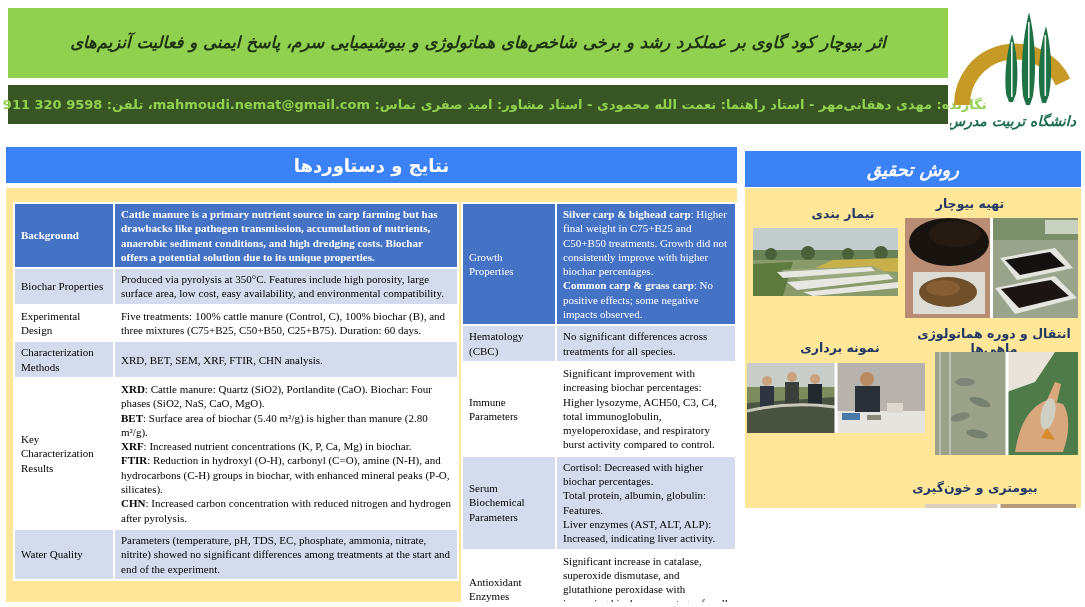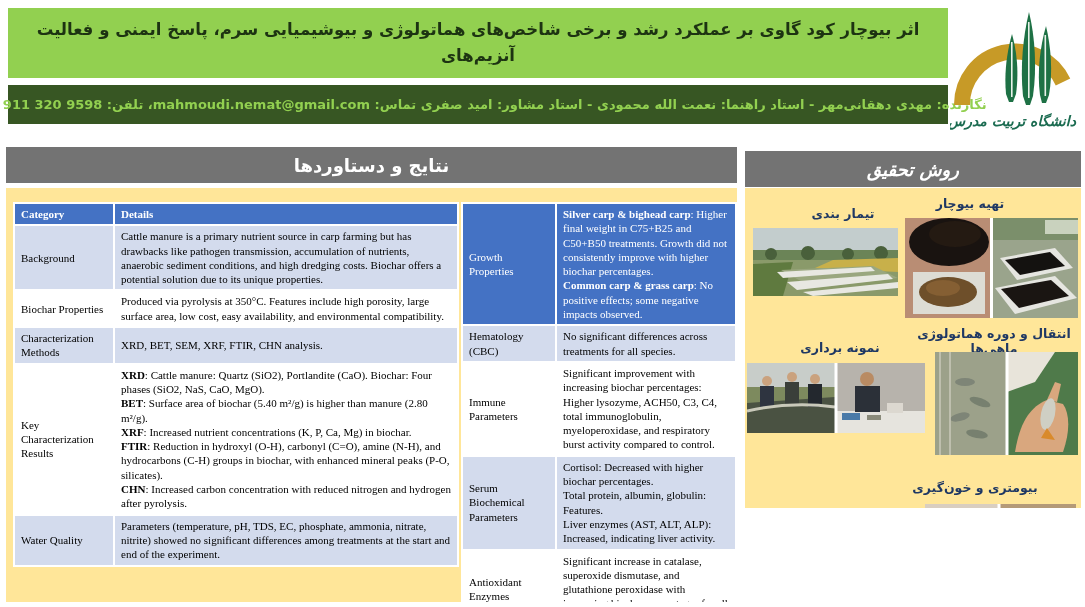--- a/index.html
+++ b/index.html
@@ -5,38 +5,38 @@
   html,body{margin:0;padding:0;}
   body{
     width:1085px;height:607px;position:relative;background:#ffffff;
     font-family:"DejaVu Sans",sans-serif;overflow:hidden;
   }
   .abs{position:absolute;}
   
   #header-green{
     left:8px;top:8px;width:940px;height:70px;background:#92D050;
     display:flex;flex-direction:column;justify-content:center;
-    text-align:center;direction:rtl;
+    text-align:center;direction:rtl;font-style:italic;
   }
   #header-green .title-line{
     color:#1d3312;font-weight:bold;font-size:16.5px;line-height:1.55;
     font-family:"DejaVu Sans",sans-serif;
   }
   #header-strip{
     left:8px;top:85px;width:940px;height:39px;background:#375623;
     display:flex;align-items:center;justify-content:center;direction:rtl;
   }
   #header-strip .authors{
     color:#92D050;font-weight:bold;font-size:13px;white-space:nowrap;
   }
   
   #logo{left:950px;top:2px;width:134px;height:140px;}
   
   .gold-bar{
-    background:#737373;display:flex;align-items:center;justify-content:center;
+    background:#3b82f6;display:flex;align-items:center;justify-content:center;
   }
   .gold-bar .bar-title{
     color:#ffffff;font-weight:bold;font-size:18px;direction:rtl;
   }
   #results-title{left:6px;top:147px;width:731px;height:36px;}
   #methods-title{left:745px;top:151px;width:336px;height:36px;font-style:italic;}
   
   .cream-panel{background:#FFE699;overflow:hidden;}
   #results-panel{left:6px;top:188px;width:731px;height:414px;}
   #methods-panel{left:745px;top:188px;width:336px;height:320px;}
@@ -102,33 +102,35 @@
   </svg>
 </div>
 
 <div class="abs gold-bar" id="results-title">
   <div class="bar-title">نتایج و دستاوردها</div>
 </div>
 
 <div class="abs cream-panel" id="results-panel">
   <div class="tbl" id="table-left">
       <div class="row">
-        <div class="cell cat">Category</div>
-        <div class="cell det">Details</div>
-      </div>
-      <div class="row">
         <div class="cell cat">Background</div>
         <div class="cell det">
           <div class="pline"><span>Cattle manure is a primary nutrient source in carp farming but has drawbacks like pathogen transmission, accumulation of nutrients, anaerobic sediment conditions, and high dredging costs. Biochar offers a potential solution due to its unique properties.</span></div>
         </div>
       </div>
       <div class="row">
         <div class="cell cat">Biochar Properties</div>
         <div class="cell det">
           <div class="pline"><span>Produced via pyrolysis at 350°C. Features include high porosity, large surface area, low cost, easy availability, and environmental compatibility.</span></div>
+        </div>
+      </div>
+      <div class="row">
+        <div class="cell cat">Experimental Design</div>
+        <div class="cell det">
+          <div class="pline"><span>Five treatments: 100% cattle manure (Control, C), 100% biochar (B), and three mixtures (C75+B25, C50+B50, C25+B75). Duration: 60 days.</span></div>
         </div>
       </div>
       <div class="row">
         <div class="cell cat">Characterization Methods</div>
         <div class="cell det">
           <div class="pline"><span>XRD, BET, SEM, XRF, FTIR, CHN analysis.</span></div>
         </div>
       </div>
       <div class="row">
         <div class="cell cat">Key Characterization Results</div>

